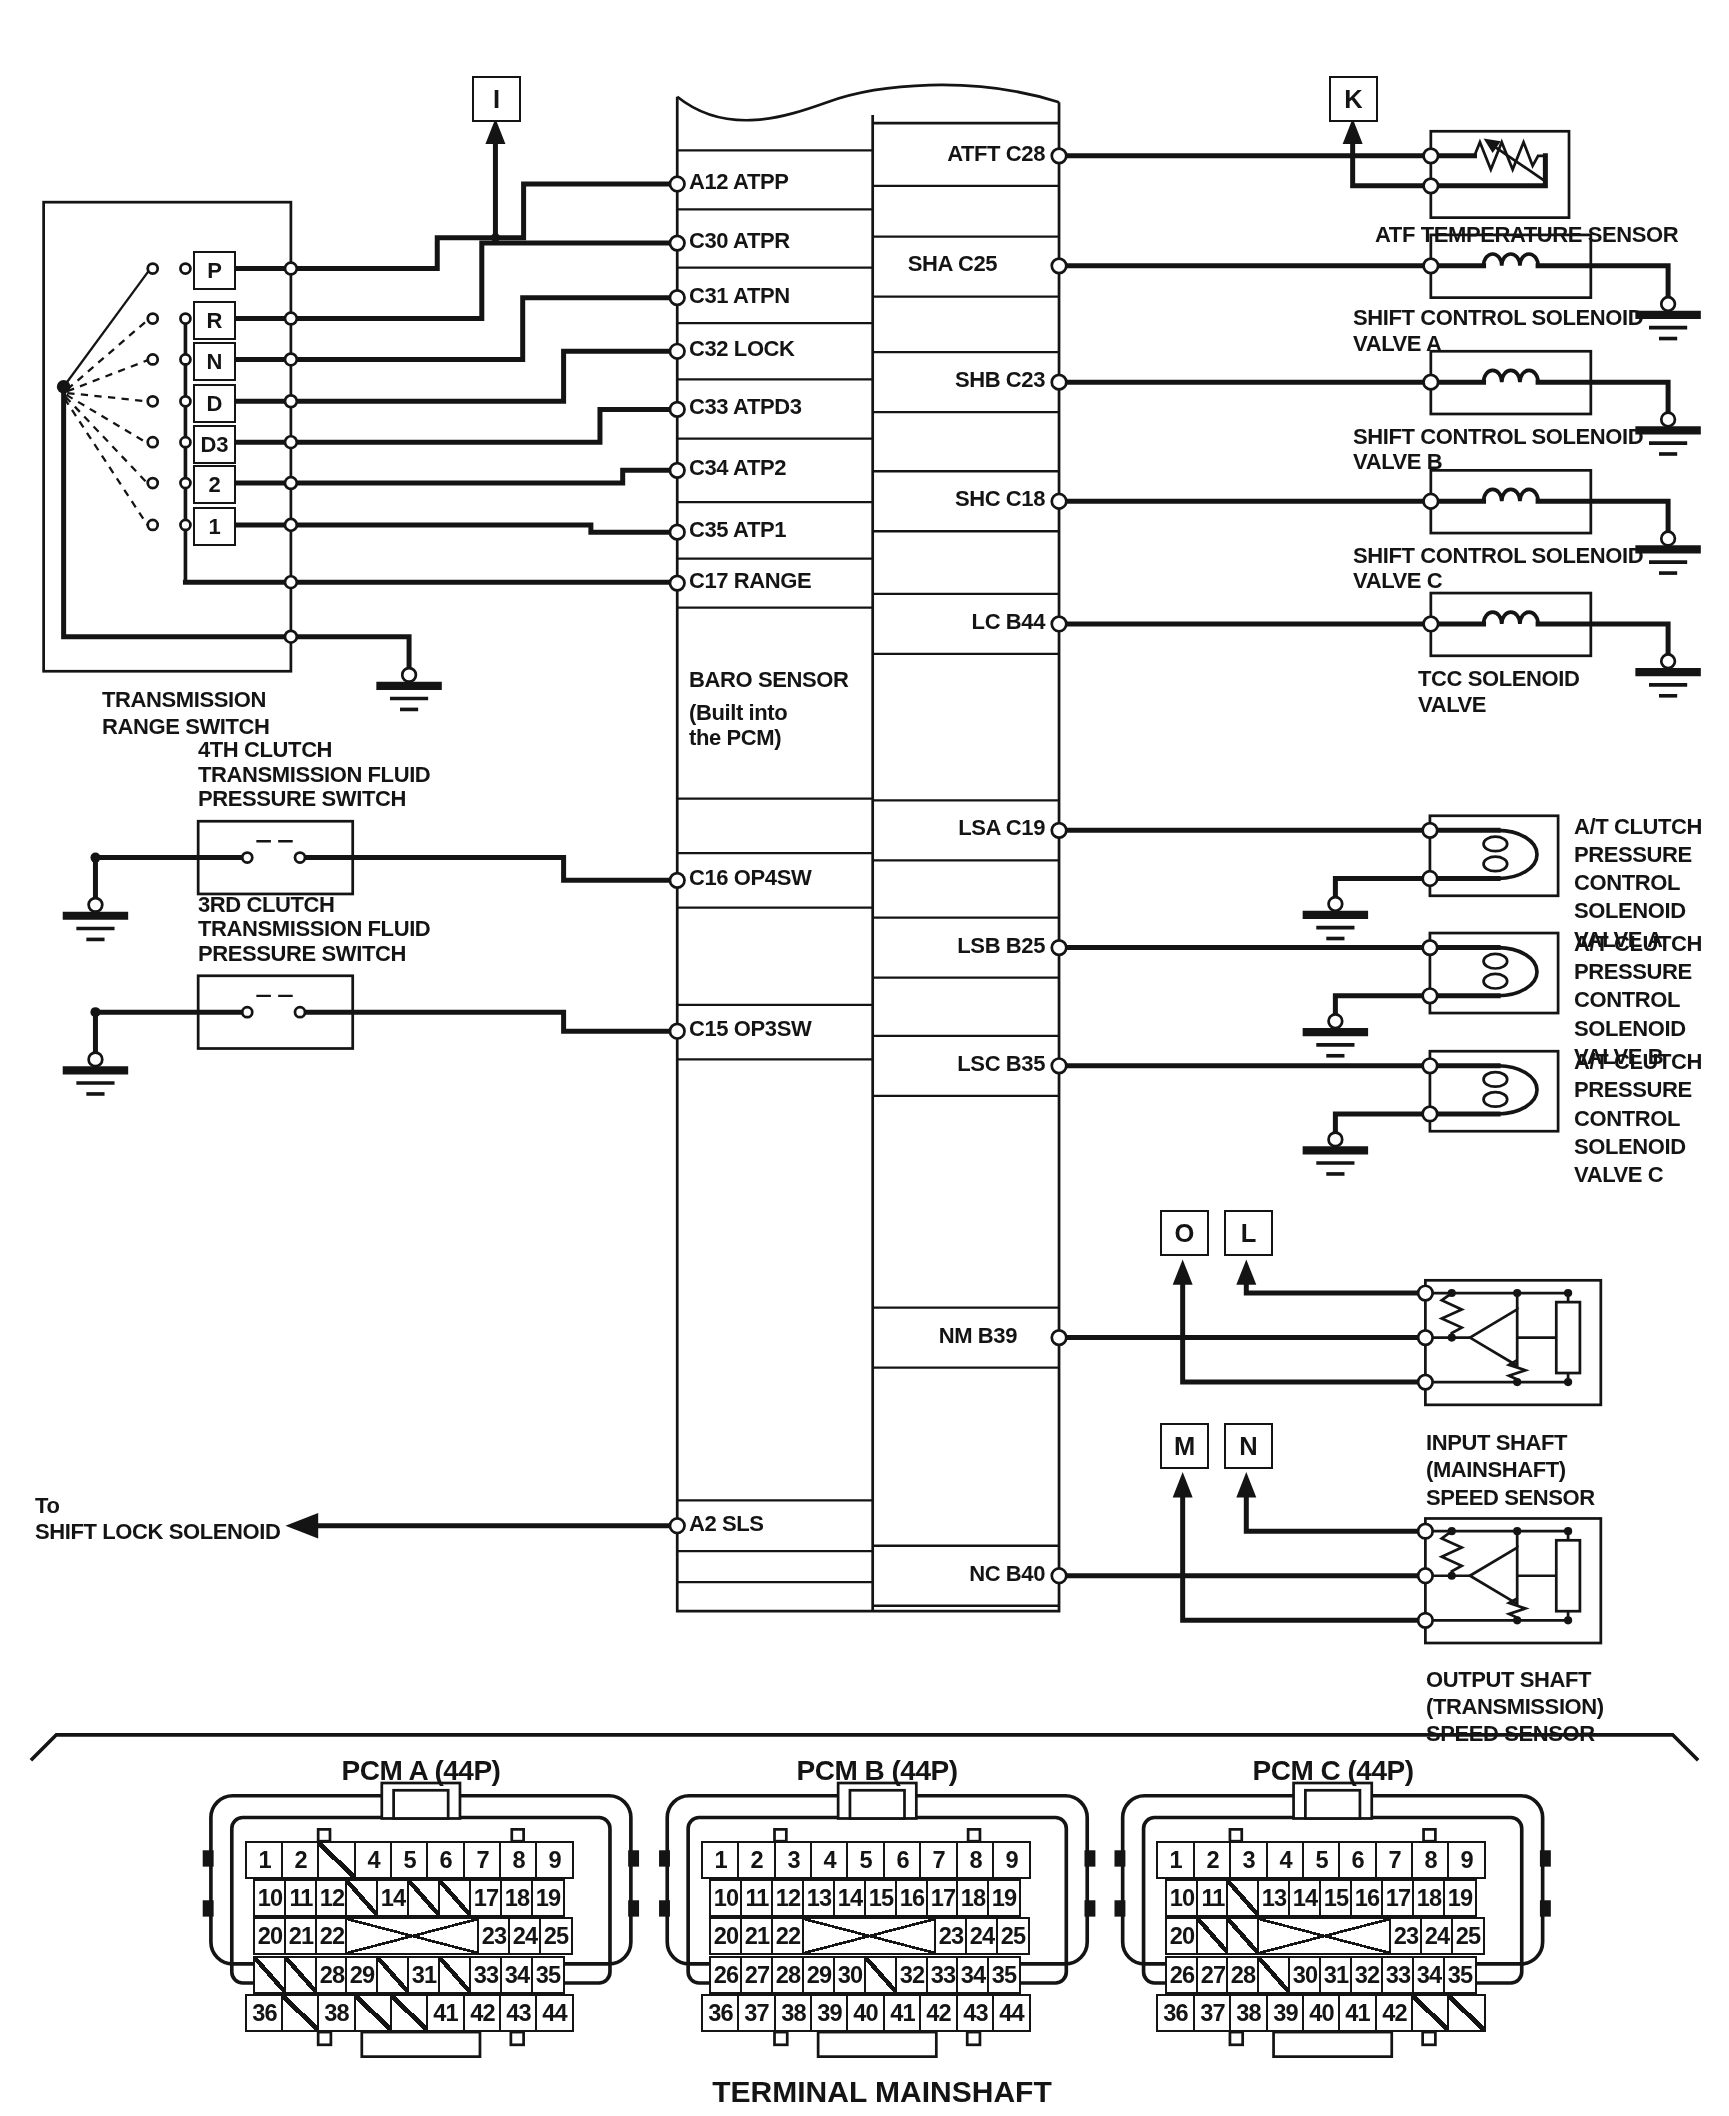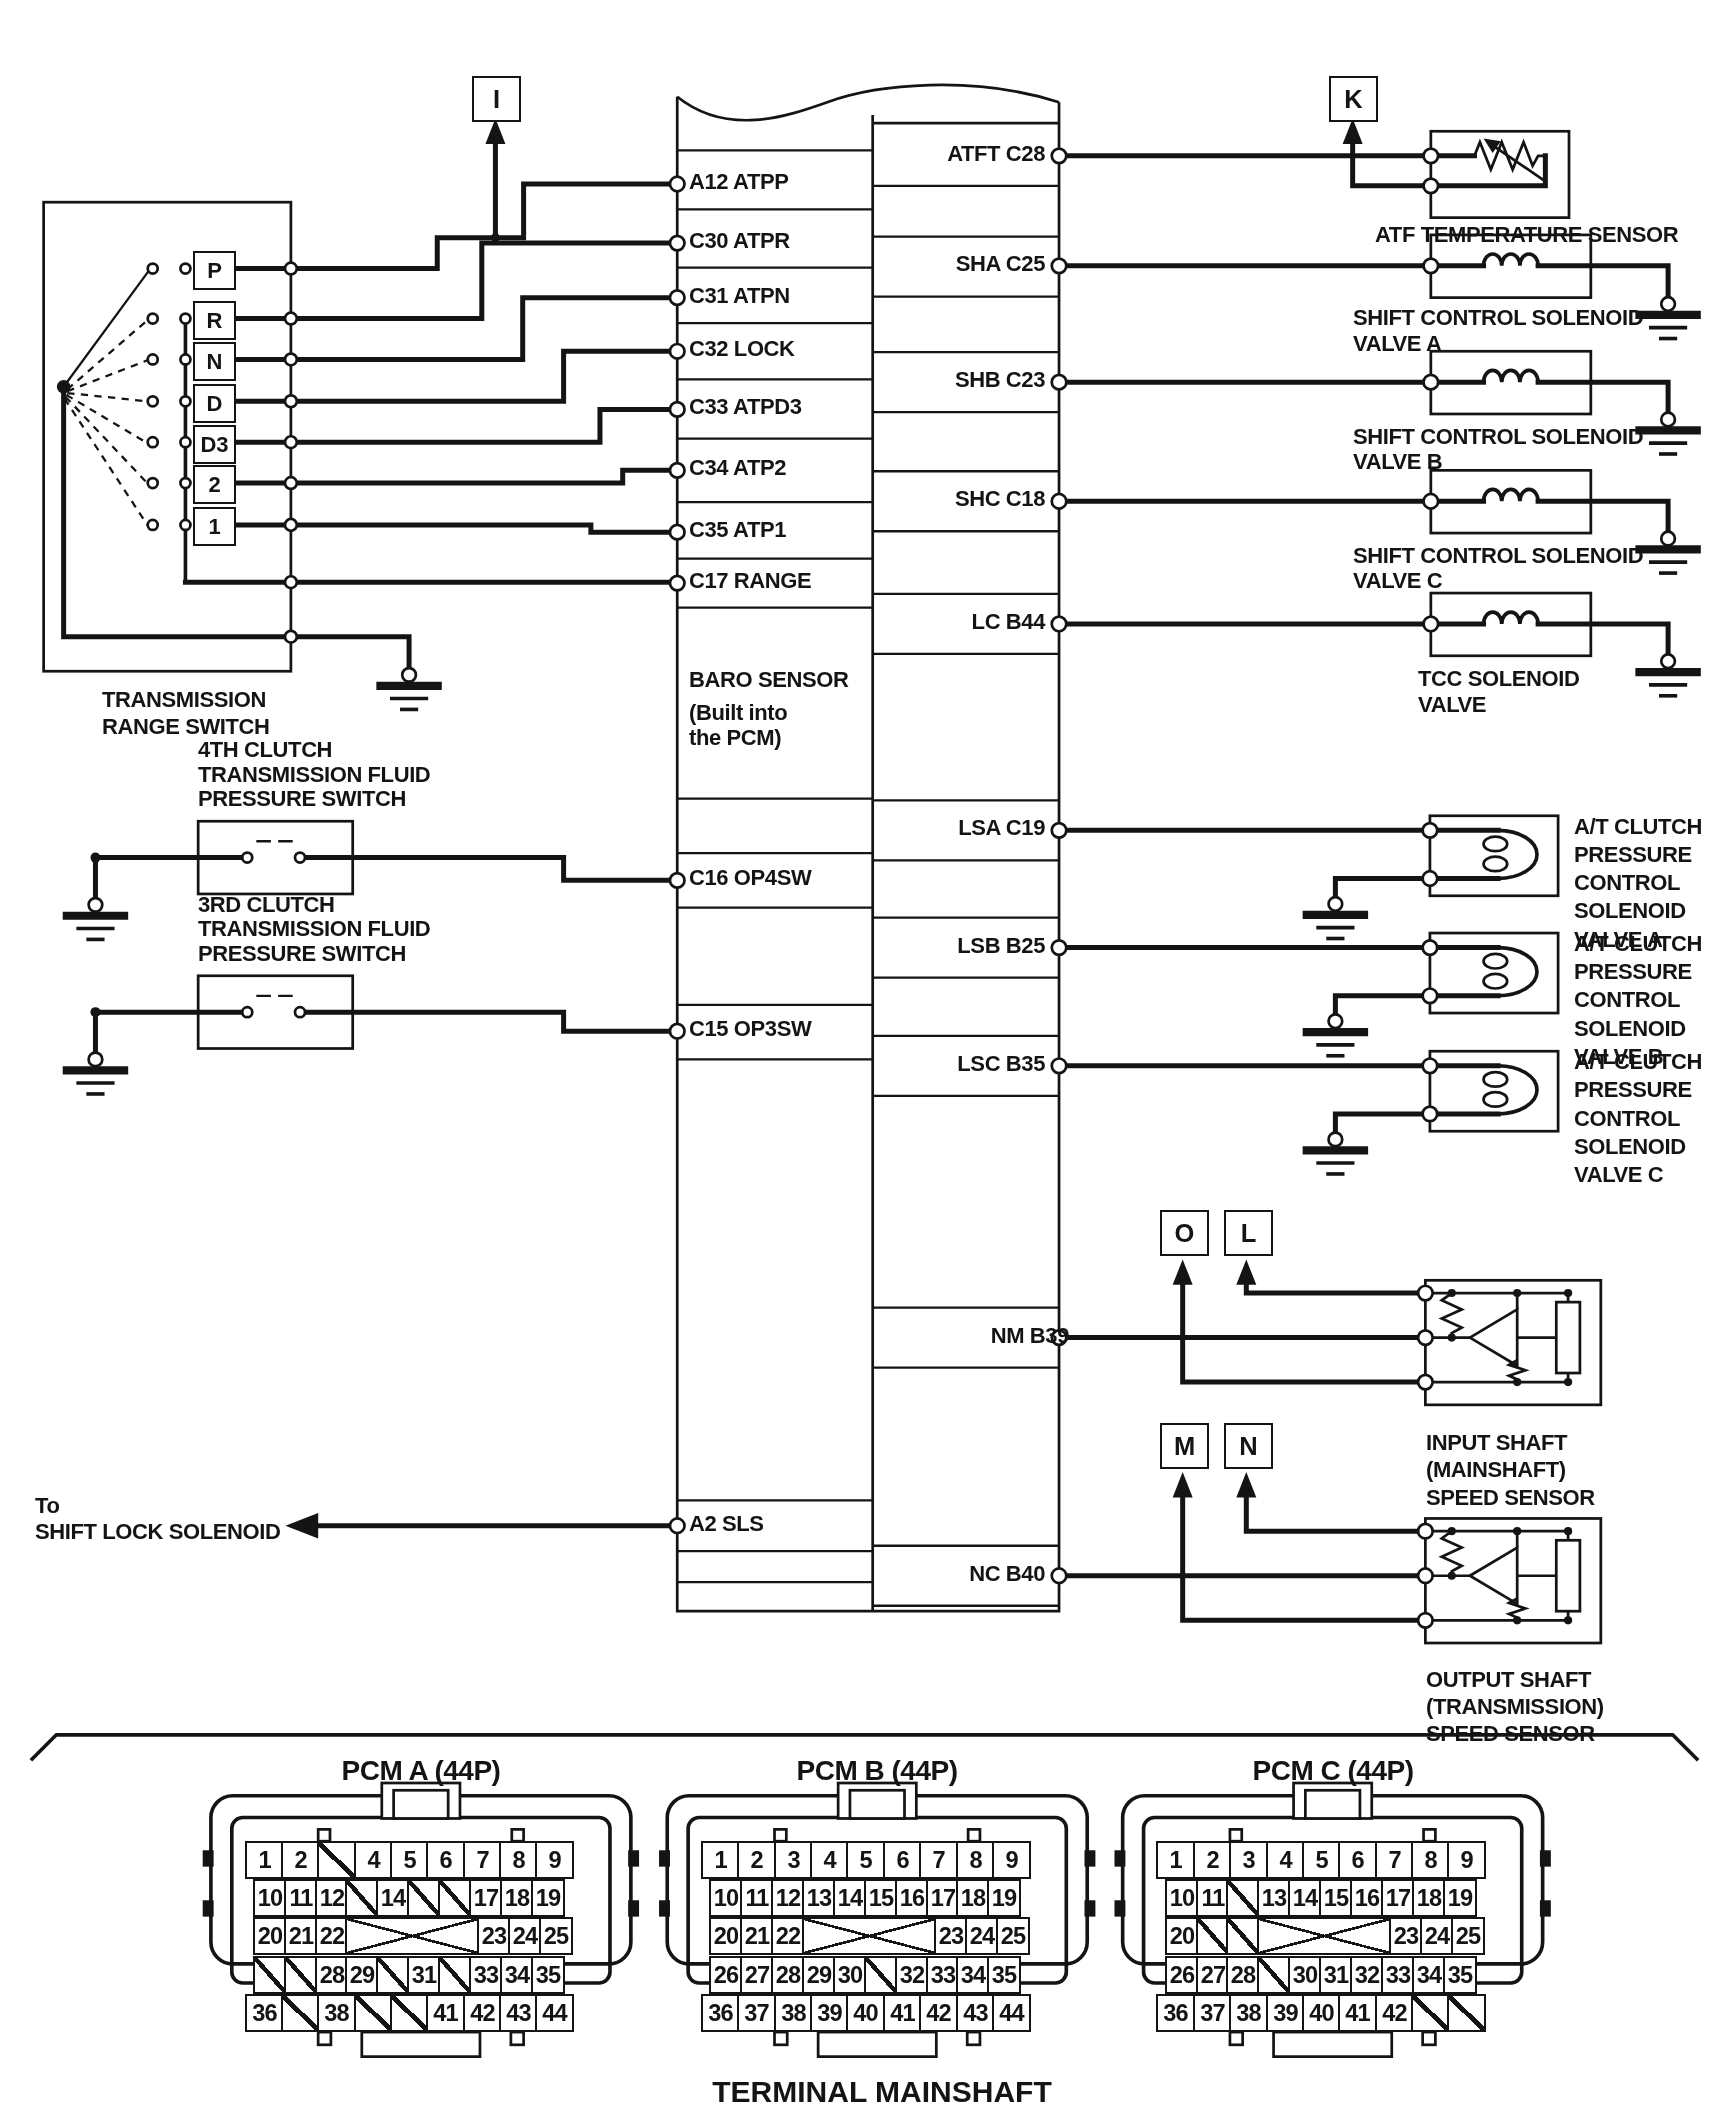--- a/index.html
+++ b/index.html
@@ -355,28 +355,28 @@
       <div class="lbl" style="left: 689px; top: 284px;"><span>C31 ATPN</span></div>
       <div class="lbl" style="left: 689px; top: 337px;"><span>C32 LOCK</span></div>
       <div class="lbl" style="left: 689px; top: 395px;"><span>C33 ATPD3</span></div>
       <div class="lbl" style="left: 689px; top: 456px;"><span>C34 ATP2</span></div>
       <div class="lbl" style="left: 689px; top: 518px;"><span>C35 ATP1</span></div>
       <div class="lbl" style="left: 689px; top: 569px;"><span>C17 RANGE</span></div>
       <div class="lbl" style="left: 689px; top: 866px;"><span>C16 OP4SW</span></div>
       <div class="lbl" style="left: 689px; top: 1017px;"><span>C15 OP3SW</span></div>
       <div class="lbl" style="left: 689px; top: 1512px;"><span>A2 SLS</span></div>
       <div class="lbl pin-right" style="left: 860px; top: 142px; width: 185px;"><span>ATFT C28</span></div>
-      <div class="lbl pin-right" style="left: 860px; top: 252px; width: 185px;"><span>SHA C25</span></div>
+      <div class="lbl pin-right" style="left: 860px; top: 252px; width: 185px; text-align: center;"><span>SHA C25</span></div>
       <div class="lbl pin-right" style="left: 860px; top: 368px; width: 185px;"><span>SHB C23</span></div>
       <div class="lbl pin-right" style="left: 860px; top: 487px; width: 185px;"><span>SHC C18</span></div>
       <div class="lbl pin-right" style="left: 860px; top: 610px; width: 185px;"><span>LC B44</span></div>
       <div class="lbl pin-right" style="left: 860px; top: 816px; width: 185px;"><span>LSA C19</span></div>
       <div class="lbl pin-right" style="left: 860px; top: 934px; width: 185px;"><span>LSB B25</span></div>
       <div class="lbl pin-right" style="left: 860px; top: 1052px; width: 185px;"><span>LSC B35</span></div>
-      <div class="lbl pin-right" style="left: 884px; top: 1324px; width: 185px;"><span>NM B39</span></div>
+      <div class="lbl pin-right" style="left: 832px; top: 1324px; width: 185px;"><span>NM B39</span></div>
       <div class="lbl pin-right" style="left: 860px; top: 1562px; width: 185px;"><span>NC B40</span></div>
       <div class="posbox" style="left: 193px; top: 251px; width: 39px; height: 35px;">
         <span>P</span>
       </div>
       <div class="posbox" style="left: 193px; top: 301px; width: 39px; height: 35px;">
         <span>R</span>
       </div>
       <div class="posbox" style="left: 193px; top: 342px; width: 39px; height: 35px;">
         <span>N</span>
       </div>

